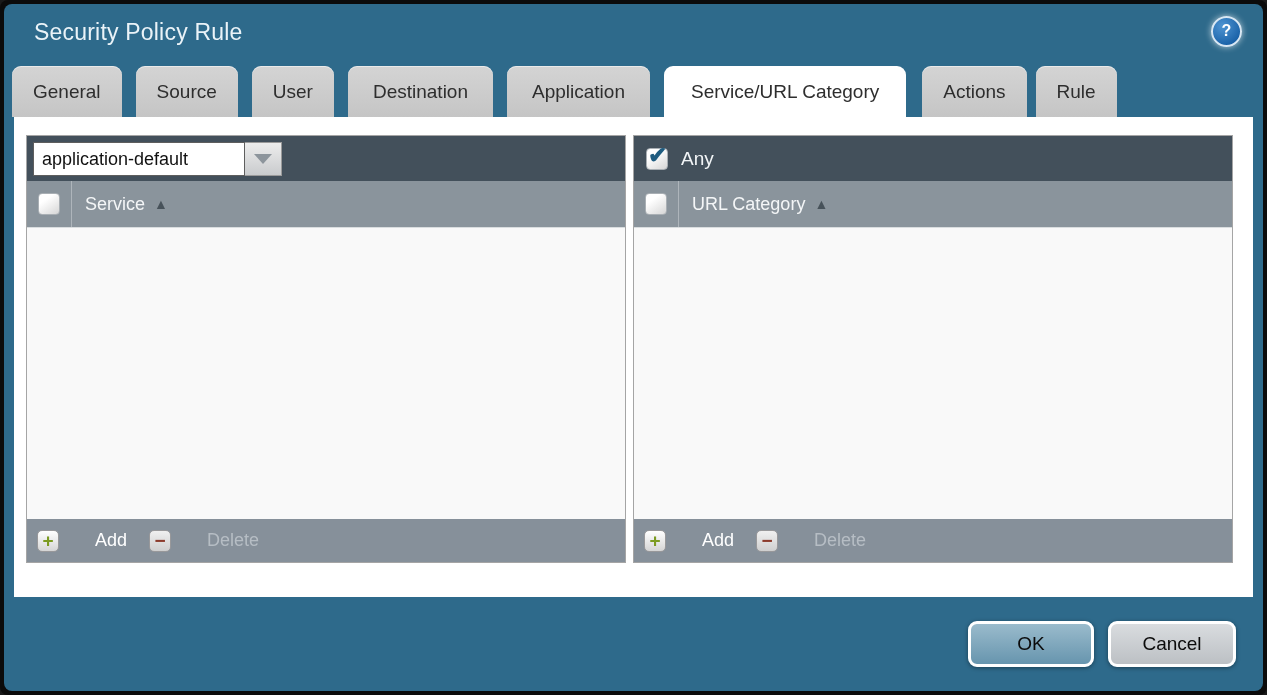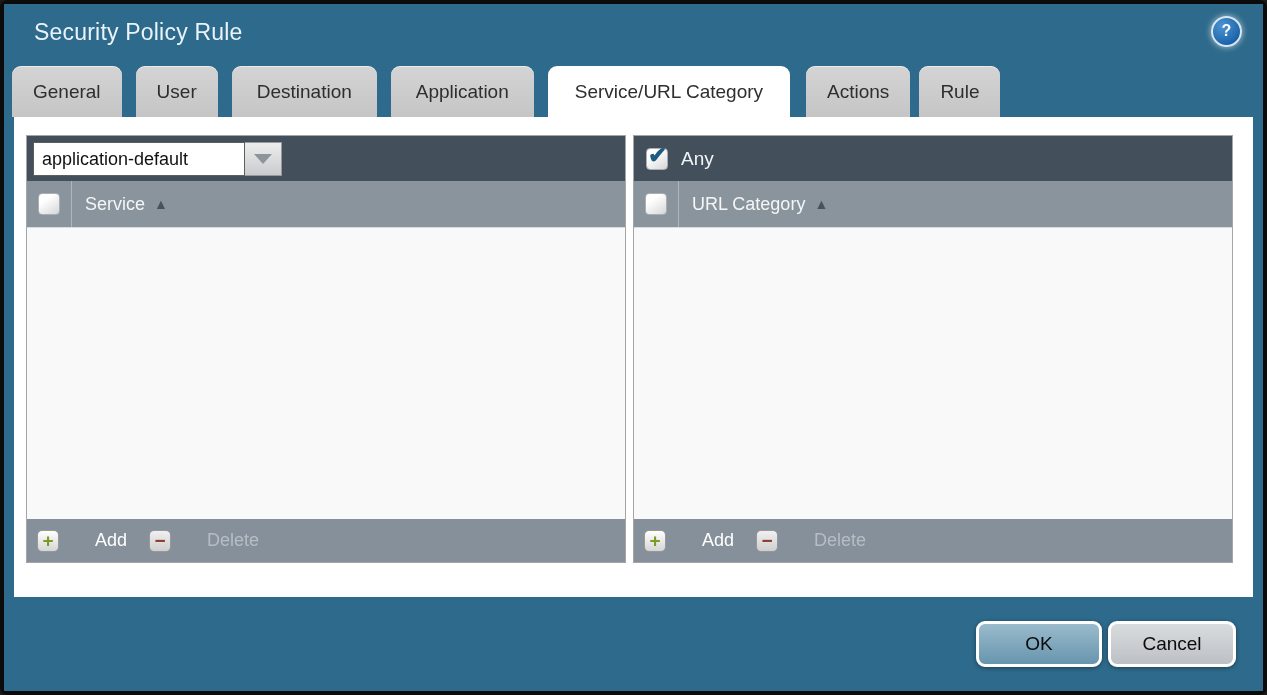--- a/index.html
+++ b/index.html
@@ -11,21 +11,21 @@
   .window {
     width: 1267px; height: 695px;
     box-sizing: border-box;
     background: #0b0b0b;
     padding: 4px;
     border-radius: 8px;
   }
   .dialog {
     width: 100%; height: 100%;
     background: #2E6A8B;
-    border-radius: 0;
+    border-radius: 8px;
     position: relative;
     overflow: hidden;
     display: flex;
     flex-direction: column;
   }
   
   .titlebar { height: 62px; flex: none; position: relative; }
   .title {
     position: absolute; left: 30px; top: 15px;
     font-size: 23px; color: #EAF3F8; letter-spacing: 0.2px;
@@ -157,21 +157,21 @@
     text-align: center;
   }
   .icon-add { color: #7C9B21; }
   .icon-delete { color: #8C3B2C; background: linear-gradient(#F0F0F0, #CFCFCF); }
   .action-label { font-size: 18px; color: #FFFFFF; margin-left: 28px; }
   .action-label.disabled { color: #B6BDC4; }
   
   .button-row {
     flex: 1;
     display: flex; justify-content: flex-end; align-items: center;
-    gap: 6px; padding-right: 27px;
+    gap: 14px; padding-right: 27px;
   }
   .btn {
     height: 46px; box-sizing: border-box;
     border-radius: 9px;
     border: 3px solid #FFFFFF;
     font-size: 19px; color: #0B0B0B;
     display: flex; align-items: center; justify-content: center;
     box-shadow: 0 1px 4px rgba(0,0,0,0.4);
     cursor: pointer;
   }
@@ -184,20 +184,21 @@
 <div class="window">
   <div class="dialog">
 
     <div class="titlebar">
       <div class="title">Security Policy Rule</div>
       <div class="help">?</div>
     </div>
 
     <div class="tabs">
       <div class="tab">General</div>
+      <div class="tab">Source</div>
       <div class="tab">User</div>
       <div class="tab wide">Destination</div>
       <div class="tab wide">Application</div>
       <div class="tab active">Service/URL Category</div>
       <div class="tab after-gap">Actions</div>
       <div class="tab">Rule</div>
     </div>
 
     <div class="content">
 

